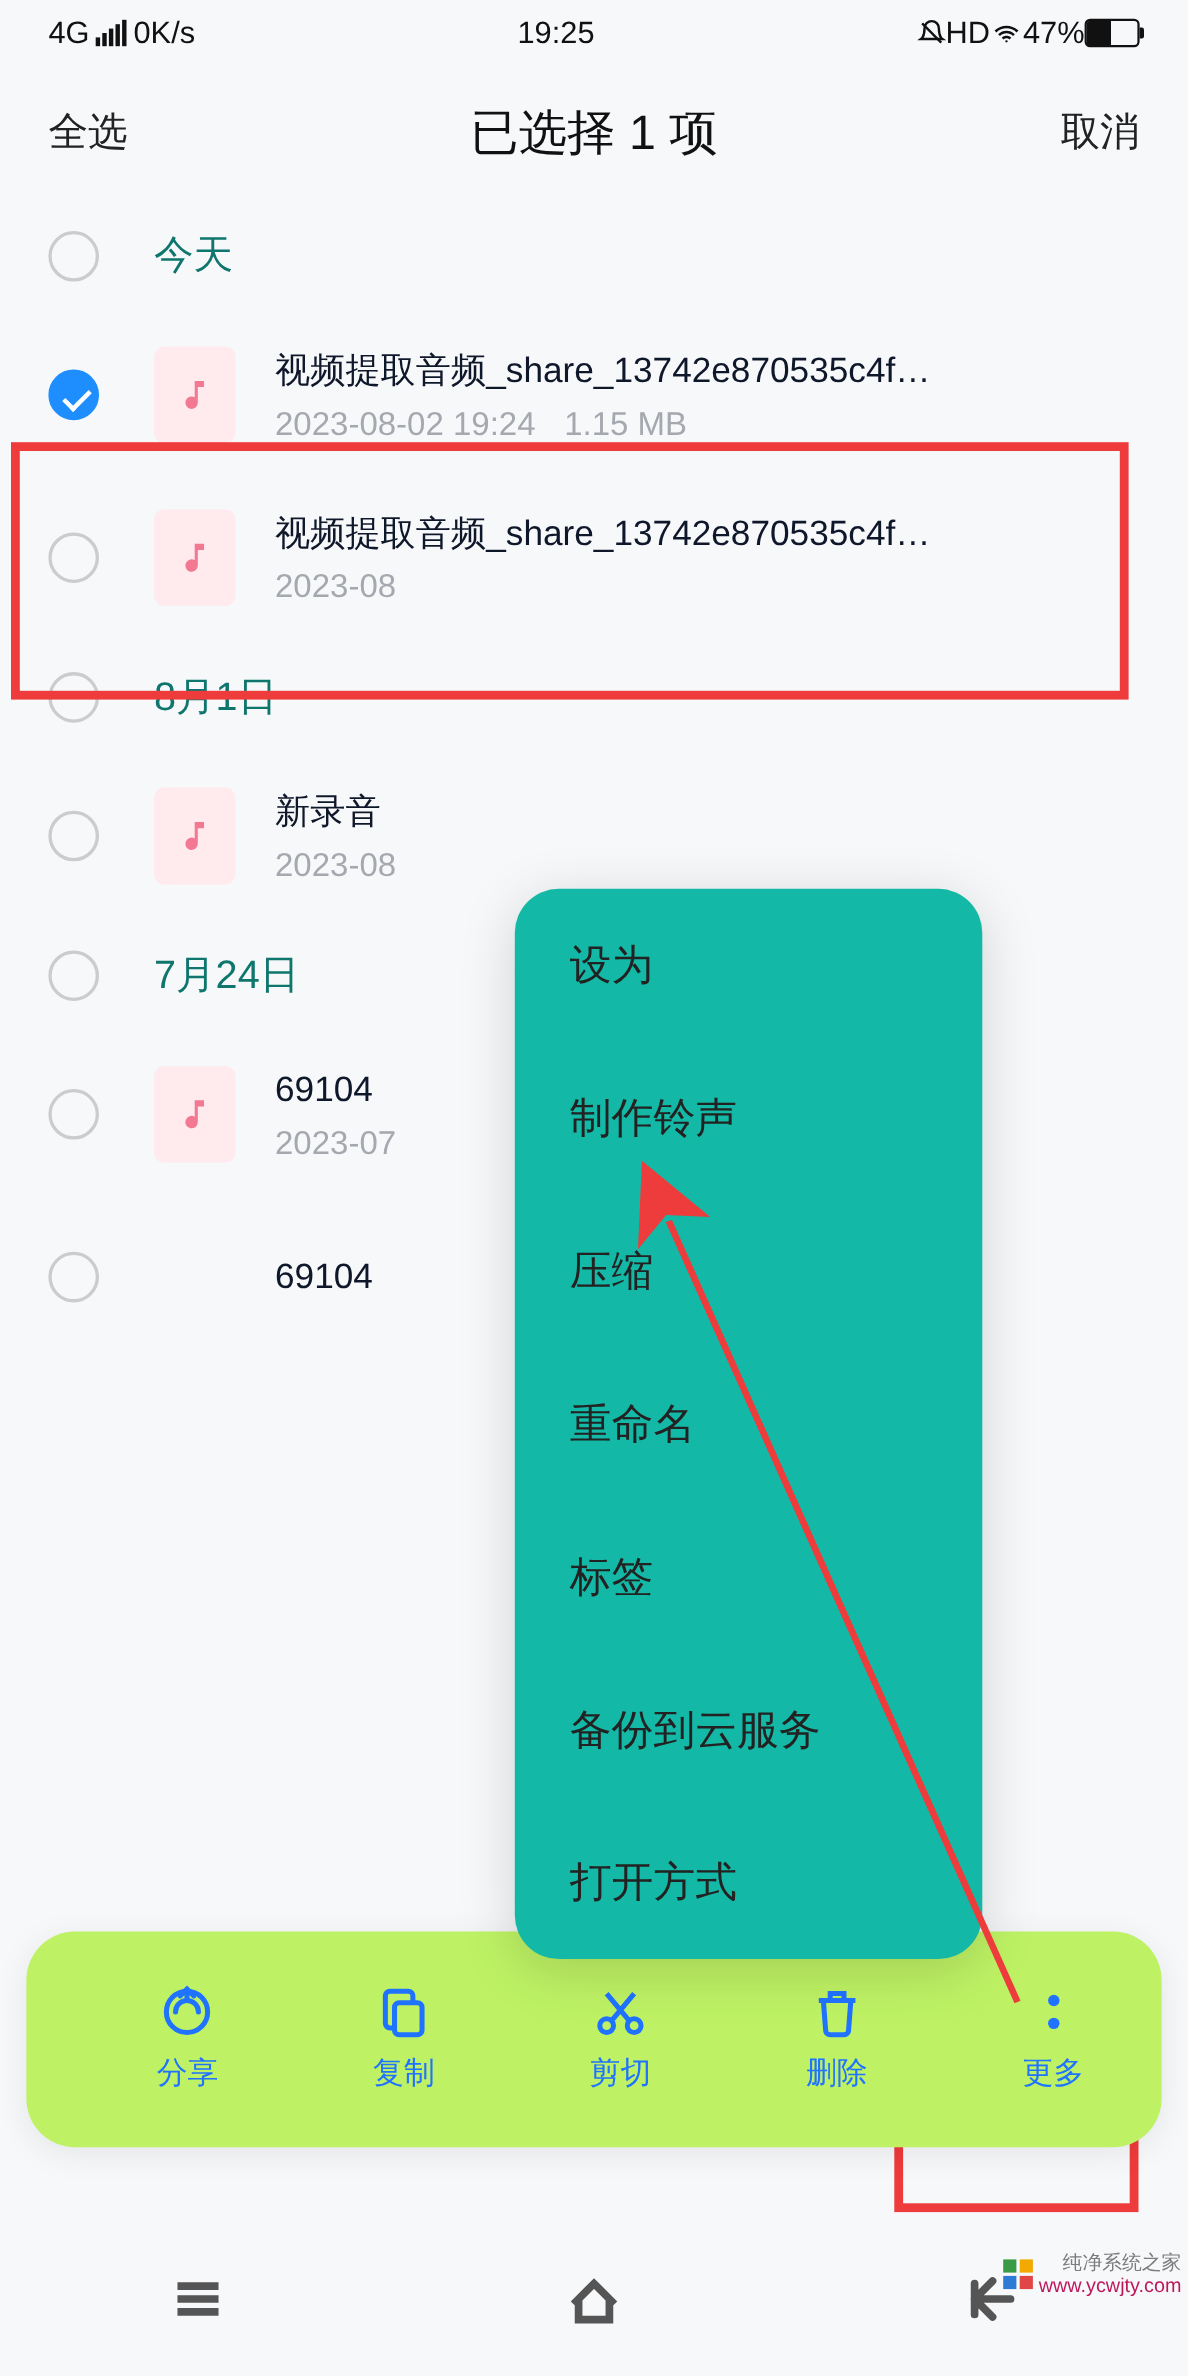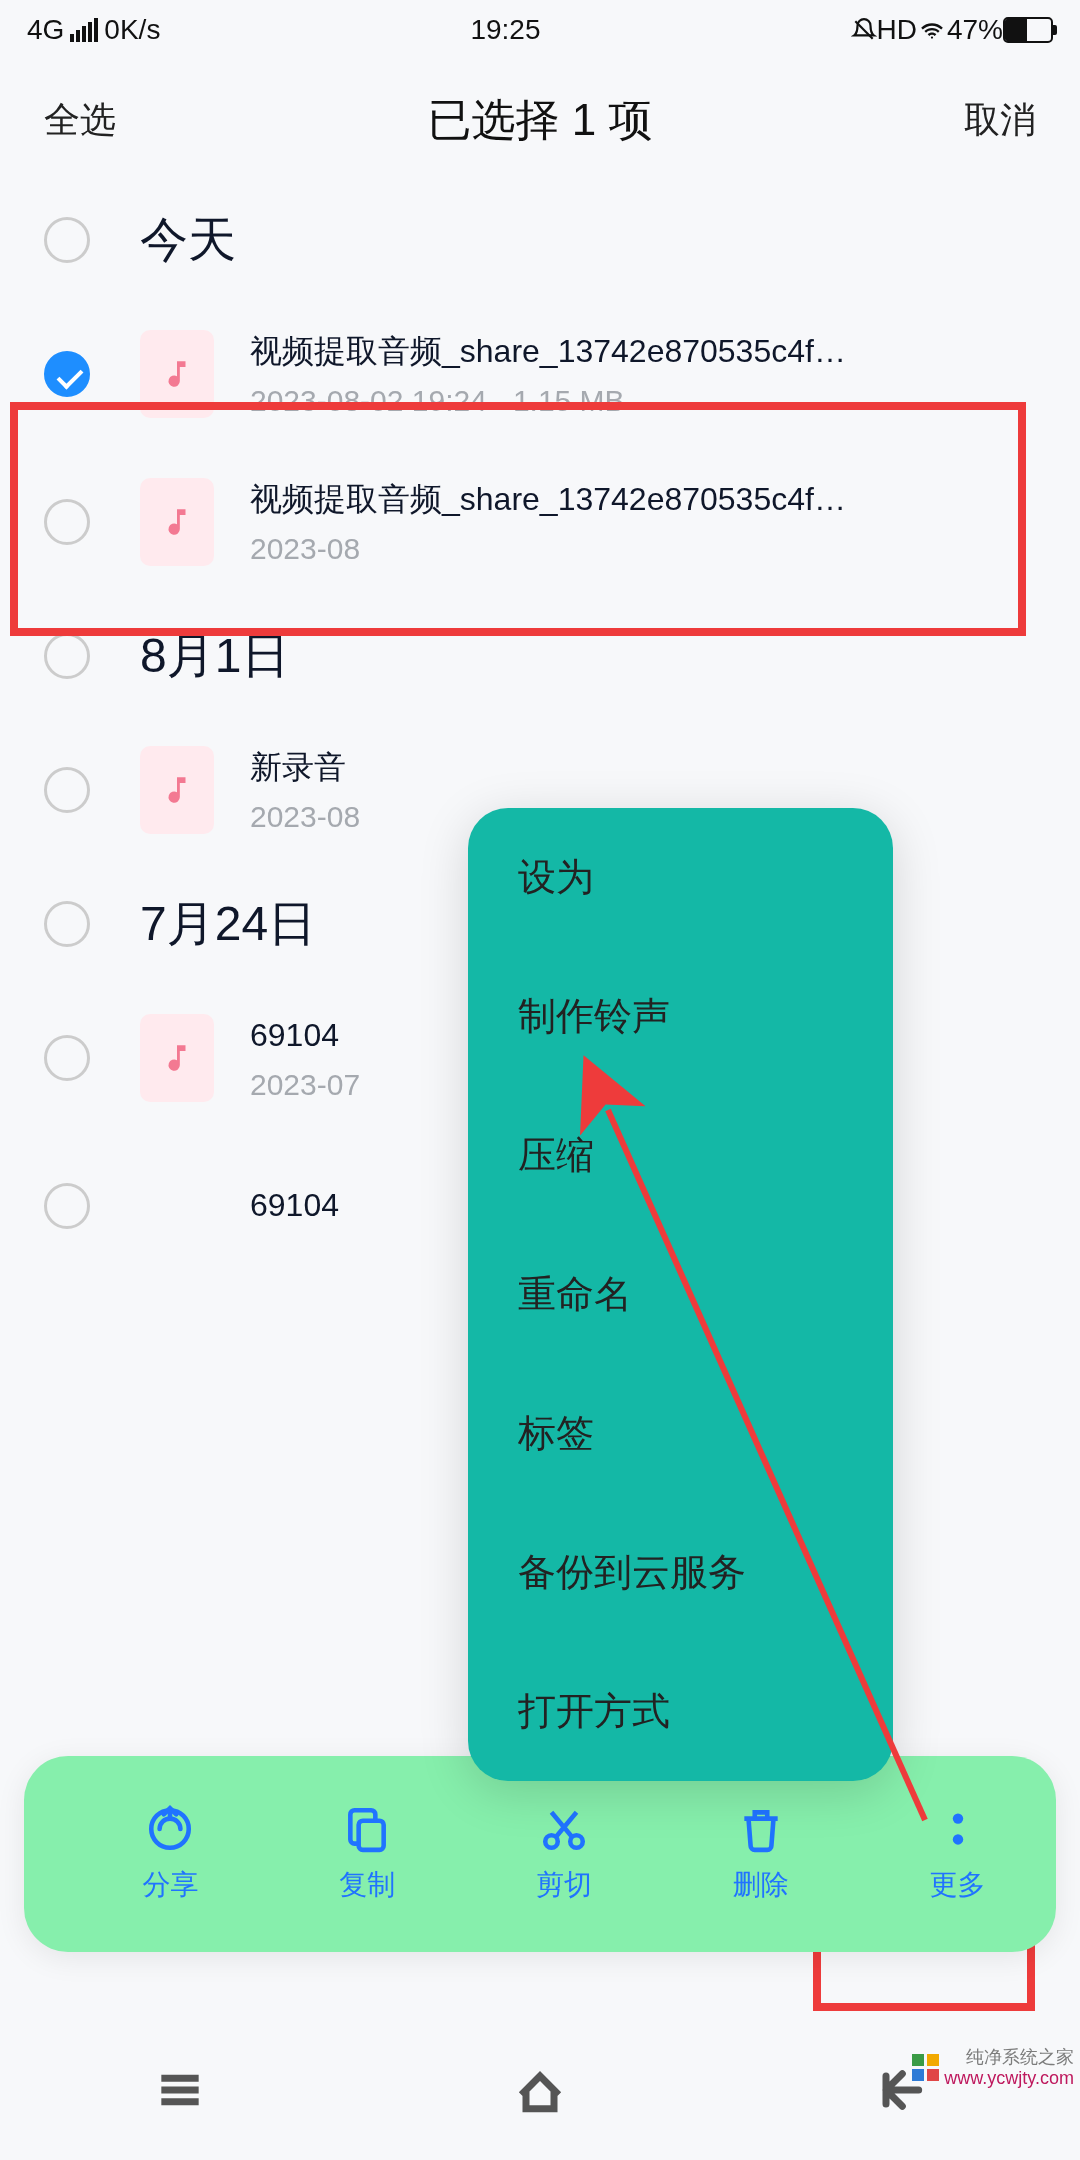--- a/index.html
+++ b/index.html
@@ -1,54 +1,54 @@
 <!DOCTYPE html>
 <html><head>
   <meta charset="utf-8">
   <style>
     * { margin:0; padding:0; box-sizing:border-box; font-family:-apple-system,"PingFang SC","Microsoft YaHei",sans-serif; }
     body { width:1080px; height:2160px; background:#f7f8fa; position:relative; overflow:hidden; }
 
-    .status-bar { height:60px; display:flex; align-items:center; justify-content:space-between; padding:0 27px; font-size:28px; font-weight:500; color:#111; }
+    .status-bar { height:60px; display:flex; align-items:center; justify-content:space-between; padding:0 44px; font-size:28px; font-weight:500; color:#111; }
     .status-left { display:flex; align-items:center; gap:6px; }
     .status-right { display:flex; align-items:center; }
     .sig { display:flex; align-items:flex-end; gap:2px; }
     .sig span { width:4px; background:#111; display:inline-block; }
     .sig span:nth-child(1){height:8px;} .sig span:nth-child(2){height:12px;} .sig span:nth-child(3){height:16px;} .sig span:nth-child(4){height:20px;} .sig span:nth-child(5){height:24px;}
     .batt { width:50px; height:26px; border:2px solid #111; border-radius:5px; position:relative; }
     .batt:after { content:""; position:absolute; right:-6px; top:6px; width:4px; height:10px; background:#111; border-radius:0 2px 2px 0; }
     .batt-fill { height:100%; width:47%; background:#111; border-radius:2px 0 0 2px; }
 
     .header { height:120px; display:flex; align-items:center; justify-content:space-between; padding:0 44px; }
     .header .side { font-size:36px; color:#222; }
     .header .title { font-size:44px; font-weight:500; color:#111; }
 
     .list { padding:0 0 0 0; }
     .section-header { display:flex; align-items:center; padding:28px 44px 28px 44px; }
     .circle { width:46px; height:46px; border:3px solid #ccc; border-radius:50%; flex:0 0 46px; margin-right:50px; }
     .circle.checked { background:#1e8eff; border-color:#1e8eff; position:relative; }
     .circle.checked:after { content:""; position:absolute; left:11px; top:15px; width:20px; height:10px; border-left:4px solid #fff; border-bottom:4px solid #fff; transform:rotate(-45deg); }
-    .sec-title { font-size:48px; font-weight:500; color:#0f172a; }
+    .sec-title { font-size:36px; font-weight:500; color:#0f766e; }
 
     .file-row { display:flex; align-items:center; padding:30px 44px; position:relative; }
     .thumb { width:74px; height:88px; background:#ffeaee; border-radius:10px; margin-right:36px; display:flex; align-items:center; justify-content:center; flex:0 0 74px; }
     .thumb svg { width:34px; height:34px; }
     .file-text { flex:1; min-width:0; }
     .file-name { font-size:32px; color:#0f172a; line-height:1.35; }
     .file-meta { font-size:30px; color:#a5a9af; margin-top:10px; }
     .file-meta span { margin-right:26px; }
 
     .highlight { position:absolute; border:8px solid #ee3b3b; pointer-events:none; }
     .hl-1 { left:10px; top:402px; width:1016px; height:234px; }
     .hl-2 { left:813px; top:1789px; width:222px; height:222px; }
 
     .popup { position:absolute; left:468px; top:808px; width:425px; background:#14b8a6; border-radius:40px; box-shadow:0 10px 50px rgba(0,0,0,0.15); overflow:hidden; z-index:5; }
     .popup-item { padding:44px 50px; font-size:38px; color:#222; }
 
-    .bottom-bar { position:absolute; left:24px; right:24px; bottom:208px; height:196px; background:#86efac; border-radius:44px; display:flex; box-shadow:0 6px 30px rgba(0,0,0,0.08); z-index:3;padding-left:48px; }
+    .bottom-bar { position:absolute; left:24px; right:24px; bottom:208px; height:196px; background:#bef264; border-radius:44px; display:flex; box-shadow:0 6px 30px rgba(0,0,0,0.08); z-index:3;padding-left:48px; }
     .bb-item { flex:1; display:flex; flex-direction:column; align-items:center; justify-content:center; gap:12px; color:#2073ff; font-size:28px; }
     .bb-item svg { width:50px; height:50px; }
 
     .arrow-svg { position:absolute; left:0; top:0; width:1080px; height:2160px; pointer-events:none; z-index:10; }
 
     .nav-bar { position:absolute; left:0; bottom:0; width:100%; height:140px; display:flex; align-items:center; justify-content:space-around; }
     .nav-bar svg { width:56px; height:56px; stroke:#555; stroke-width:3; fill:none; }
 
     .watermark { position:absolute; right:6px; bottom:70px; font-size:18px; color:#7c7c7c; text-align:right; line-height:1.2; display:flex; align-items:center; gap:4px; }
     .wm-logo { width:28px; height:28px; }

